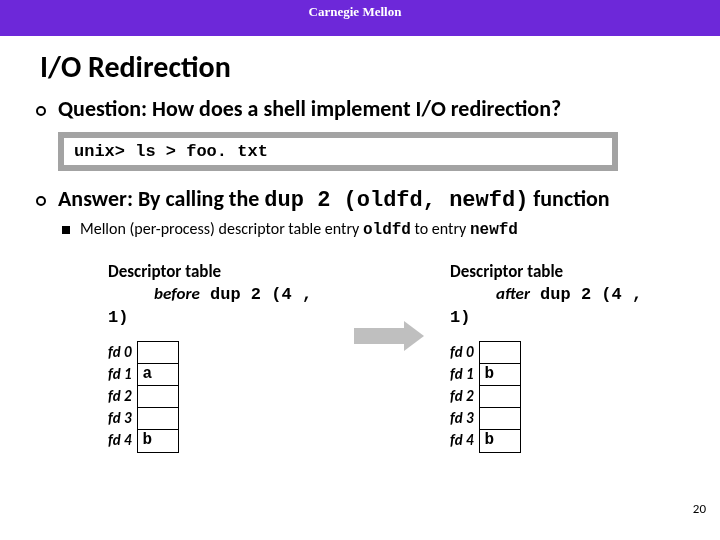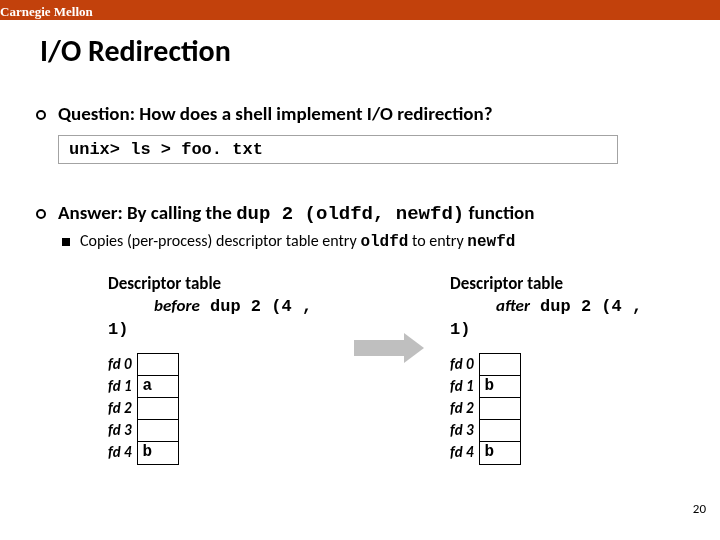--- a/index.html
+++ b/index.html
@@ -6,23 +6,23 @@
   body {
     width: 720px;
     height: 540px;
     background: #fff;
     font-family: Calibri, Arial, sans-serif;
     position: relative;
     overflow: hidden;
   }
   .header-bar {
     width: 100%;
-    height: 20px;
-    background: #c2410c;
-    text-align: left;
+    height: 36px;
+    background: #6d28d9;
+    text-align: center;
     padding-right: 10px;
   }
   .header-bar span {
     color: #fff;
     font-family: "Times New Roman", serif;
     font-weight: bold;
     font-size: 13px;
     line-height: 24px;
   }
   .title {
@@ -43,27 +43,26 @@
   .bullet {
     width: 10px;
     height: 10px;
     border: 2px solid #000;
     border-radius: 50%;
     flex-shrink: 0;
     margin-right: 12px;
     margin-top: 6px;
   }
   .bullet-text {
-    font-size: 19px;
-    font-weight: bold;
-    margin-top: 23px;
+    font-size: 22px;
+    font-weight: bold;
   }
   .mono { font-family: "Courier New", monospace; font-weight: bold; }
   .cmd-block {
-    border: 1px solid #a3a3a3;
+    border: 6px solid #a3a3a3;
     padding: 4px 10px;
     margin: 6px 0 14px 22px;
     font-family: "Courier New", monospace;
     font-weight: bold;
     font-size: 17px;
     display: inline-block;
     width: 560px;
   }
   .sub-row {
     display: flex;
@@ -192,21 +191,21 @@
   <div class="bullet-row">
     <div class="bullet"></div>
     <div class="bullet-text">
       <span>Answer: By calling the </span><span class="mono">dup 2 (oldfd, newfd)</span><span> function</span>
     </div>
   </div>
 
   <div class="sub-row">
     <div class="sq-bullet"></div>
     <div class="sub-text">
-      <span>Copies (per-process) descriptor table entry </span><span class="mono">oldfd</span><span> to entry </span><span class="mono">newfd</span>
+      <span>Mellon (per-process) descriptor table entry </span><span class="mono">oldfd</span><span> to entry </span><span class="mono">newfd</span>
     </div>
   </div>
 
   <div class="tables-wrap left-pad">
 
     <div class="table-block gap-left">
       <div class="table-title">
         <span>Descriptor table</span><br>
         <span class="ital">before</span><span class="mono"> dup 2 (4 , 1)</span>
       </div>

